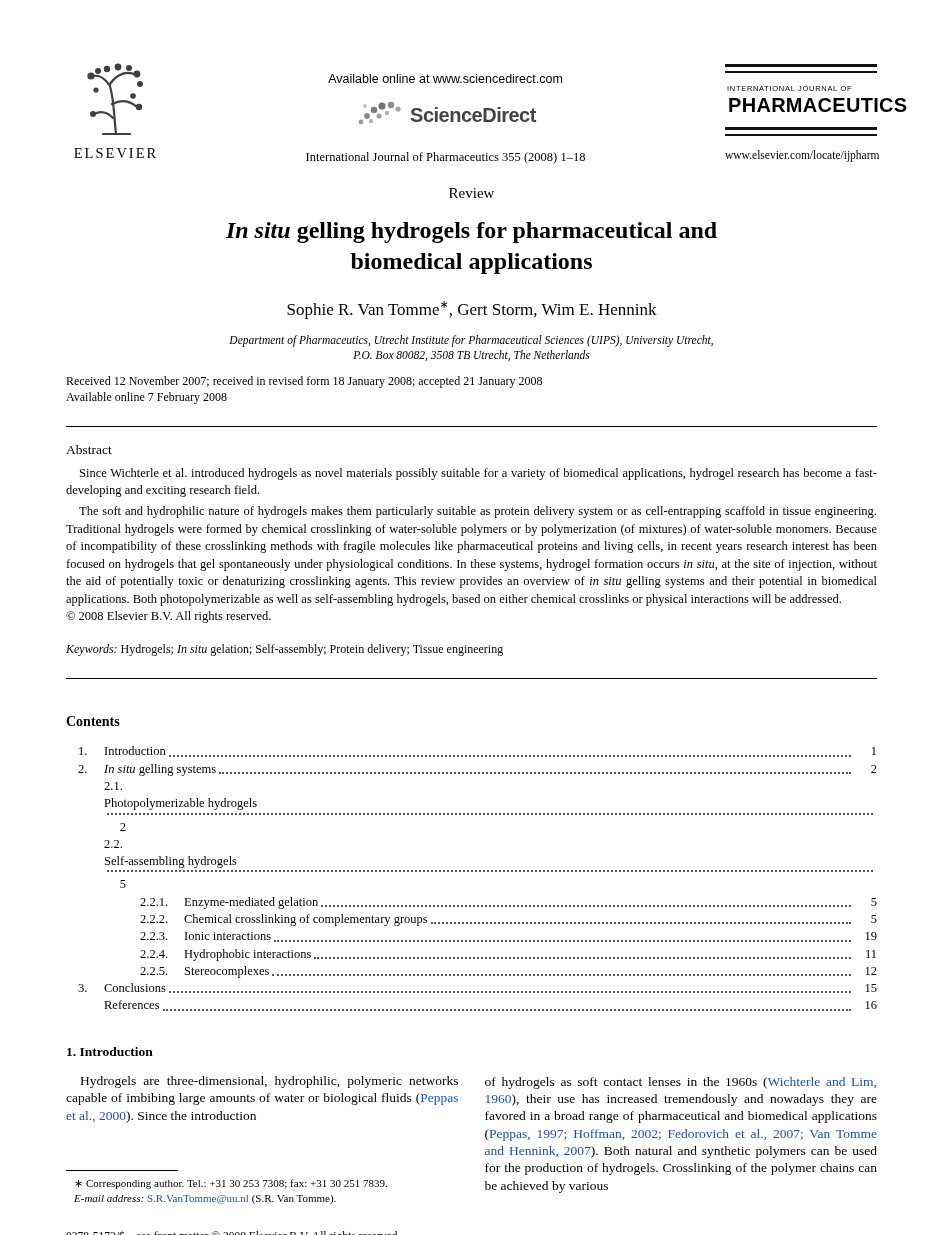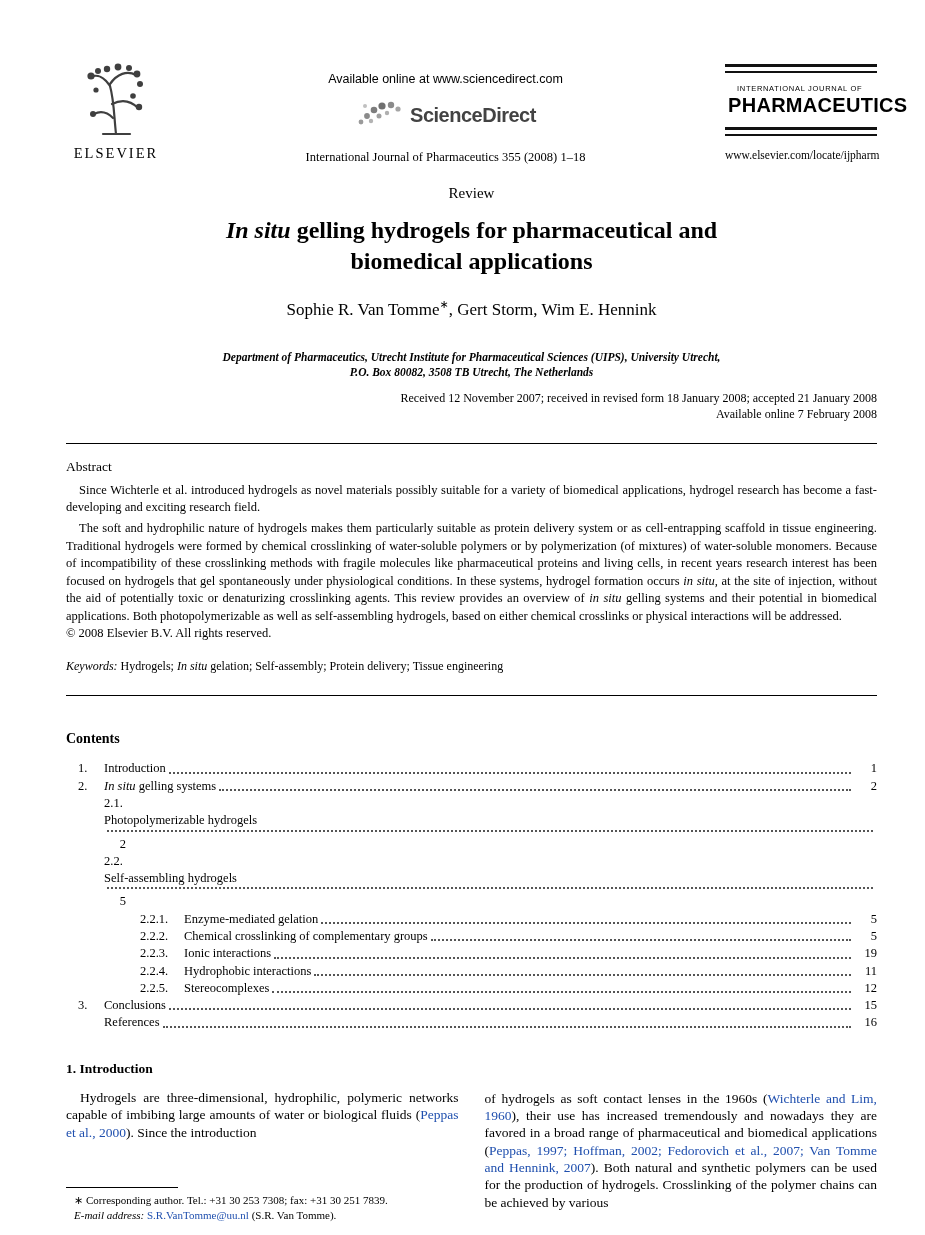--- a/index.html
+++ b/index.html
@@ -17,31 +17,31 @@
   .masthead { display:flex; align-items:flex-start; }
   .els-box { width:100px; text-align:center; flex:none; }
   .els-word { font-size:14.5px; letter-spacing:2px; margin-top:3px; }
   .mast-center { flex:1; text-align:center; padding-top:10px; }
   .available { font-family:"Liberation Sans", sans-serif; font-size:12.5px; }
   .sd { margin-top:11px; display:inline-flex; align-items:center; gap:7px; }
   .sd-word { font-family:"Liberation Sans", sans-serif; font-weight:bold; font-size:20px; color:#434343; letter-spacing:-0.5px; }
   .journal-citation { margin-top:17px; font-size:12.5px; }
   .mast-right { width:152px; flex:none; padding-top:2px; }
   .rule2 { height:9px; border-top:3px solid #111; border-bottom:2px solid #111; }
-  .jname1 { font-family:"Liberation Sans", sans-serif; font-size:7.5px; letter-spacing:0.7px; margin:11px 0 1px 12px; }
+  .jname1 { font-family:"Liberation Sans", sans-serif; font-size:7.5px; letter-spacing:0.7px; margin:11px 0 1px 2px; }
   .jname2 { font-family:"Liberation Sans", sans-serif; font-weight:bold; font-size:20px; letter-spacing:0.3px; margin:0 0 10px 3px; }
   .jurl { margin-top:13px; font-size:11.5px; text-align:right; }
 
   
   .category { text-align:center; font-size:15px; margin-top:20px; }
   .title { text-align:center; font-size:24px; line-height:31px; margin:13px auto 0; max-width:600px; }
   .authors { text-align:center; font-size:17px; margin-top:21px; }
   .authors sup { font-size:11px; }
-  .affil { text-align:center; font-style:italic; font-size:11.5px; line-height:15px; margin-top:30px;font-weight:bold; }
-  .received { text-align:right; font-size:12px; line-height:16px; margin-top:10px; }
+  .affil { text-align:center; font-style:italic; font-size:11.5px; line-height:15px; margin-top:13px; }
+  .received { text-align:left; font-size:12px; line-height:16px; margin-top:10px; }
   .hrule { border-top:1px solid #000; margin-top:21px; }
 
   
   .abs-head { font-size:13.5px; font-weight:normal; margin-top:15px; }
   .abs-p { font-size:12.5px; line-height:17.4px; text-align:justify; text-indent:13px; margin-top:4px;font-family:Liberation Serif, serif; }
   .abs-p.first { margin-top:7px; }
   .copyright { font-size:12.5px; line-height:17.4px; }
   .keywords { font-size:12px; margin-top:17px; }
 
   

